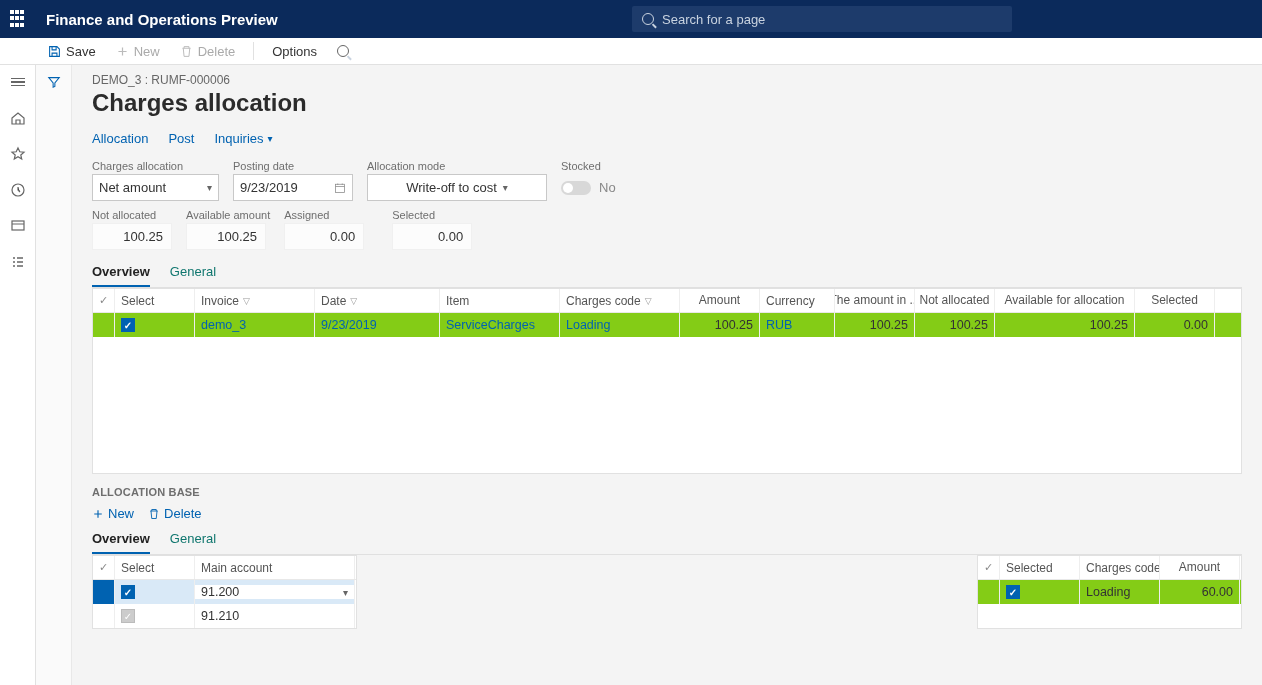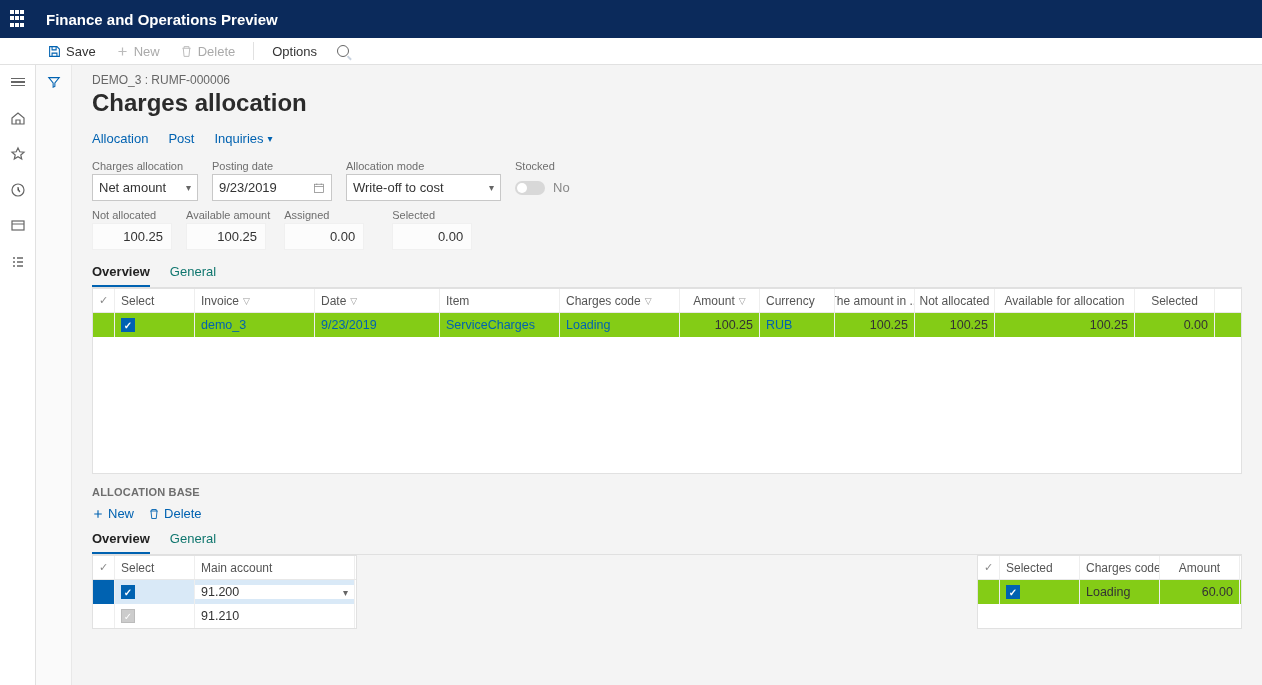--- a/index.html
+++ b/index.html
@@ -39,39 +39,39 @@
 .page-title { font-size: 24px; font-weight: 600; color:#2b2b2b; margin-top:2px; margin-bottom:14px;}
 
 .action-links { display:flex; gap:20px; margin-bottom:14px; font-size:13px;}
 .action-links a { color:#0062b1; text-decoration:none; display:flex; align-items:center; gap:4px; cursor:pointer;}
 
 .form-row { display:flex; gap:14px; margin-bottom:8px; flex-wrap:wrap;}
 .field { display:flex; flex-direction:column; }
 .field label { font-size:11px; color:#6e6e6e; margin-bottom:2px;}
 .ctl { height:27px; border:1px solid #c8c8c8; background:#fff; font-size:13px; padding: 0 6px; display:flex; align-items:center; justify-content:space-between; gap:6px;}
 .ctl .chev { font-size:10px; color:#666;}
-.ctl.w115{ width:106px;}
+.ctl.w115{ width:127px;}
 .ctl.w120{ width:120px; justify-content:flex-start;}
-.ctl.w155{ width:155px;}
+.ctl.w155{ width:180px;justify-content:center;}
 .readonly { height:27px; background:#fcfcfc; display:flex; align-items:center; justify-content:flex-end; padding:0 8px; font-size:13px; width:80px; border:1px solid #f0f0f0;}
 .toggle-wrap{ display:flex; align-items:center; gap:8px; height:27px;}
 .toggle { width:30px; height:14px; background:#d8d8d8; border-radius:8px; position:relative;}
 .toggle .knob{ width:10px; height:10px; background:#fff; border-radius:50%; position:absolute; top:2px; left:2px;}
 
 .section-header { font-size: 11px; font-weight:600; color:#6e6e6e; letter-spacing:0.2px; margin-top:12px; margin-bottom:6px;}
 
 .tabs { display:flex; gap:20px; border-bottom:1px solid #e0e0e0; margin-bottom:0;}
 .tab { font-size:13px; padding: 6px 0; color:#0f766e; cursor:pointer; border-bottom:2px solid transparent;}
 .tab.active { color:#222; font-weight:600; border-bottom:2px solid #0062b1;}
 
 
 .grid { background:#fff; border:1px solid #e1e1e1; }
 .grid-header { display:flex; background:#fff; border-bottom:1px solid #e8e8e8; height:24px; align-items:stretch; font-size:12px; color:#555;}
 .gh-cell { border-right:1px solid #eee; padding: 4px 6px; display:flex; align-items:center; gap:4px; overflow:hidden; white-space:nowrap;}
-.gh-cell.num{ justify-content:center;}
+.gh-cell.num{ justify-content:space-between;flex-direction:column;}
 .grid-row { display:flex; height:24px; align-items:stretch; font-size:12.5px;}
 .gr-cell { border-right:1px solid #eee; padding: 4px 6px; display:flex; align-items:center; overflow:hidden;}
 .gr-cell.num{ justify-content:flex-end;}
 .grid-row.sel{ background:#84cc16;}
 .grid-body-area { height:160px; overflow:auto;}
 
 .col-mark{ width:22px; justify-content:center;}
 .col-select{ width:80px;}
 .col-invoice{ width:120px;}
 .col-date{ width:125px;}
@@ -124,20 +124,24 @@
       <span></span>
       <span></span>
       <span></span>
       <span></span>
       <span></span>
       <span></span>
       <span></span>
       <span></span>
   </div>
   <div class="app-title">Finance and Operations Preview</div>
+  <div class="search-wrap">
+    <span class="mag"></span>
+    <input type="text" placeholder="Search for a page" style="">
+  </div>
 </div>
 
 <div class="command-bar">
   <button class="cmd-btn">
     <svg class="cmd-icon" viewBox="0 0 16 16">
         <path fill="none" stroke="#0062b1" stroke-width="1.3" d="M2 2h9l3 3v9H2z M5 2v4h5V2 M5 14v-4h6v4"></path>
       </svg>
     <span>Save</span>
   </button>
   <button class="cmd-btn disabled">

